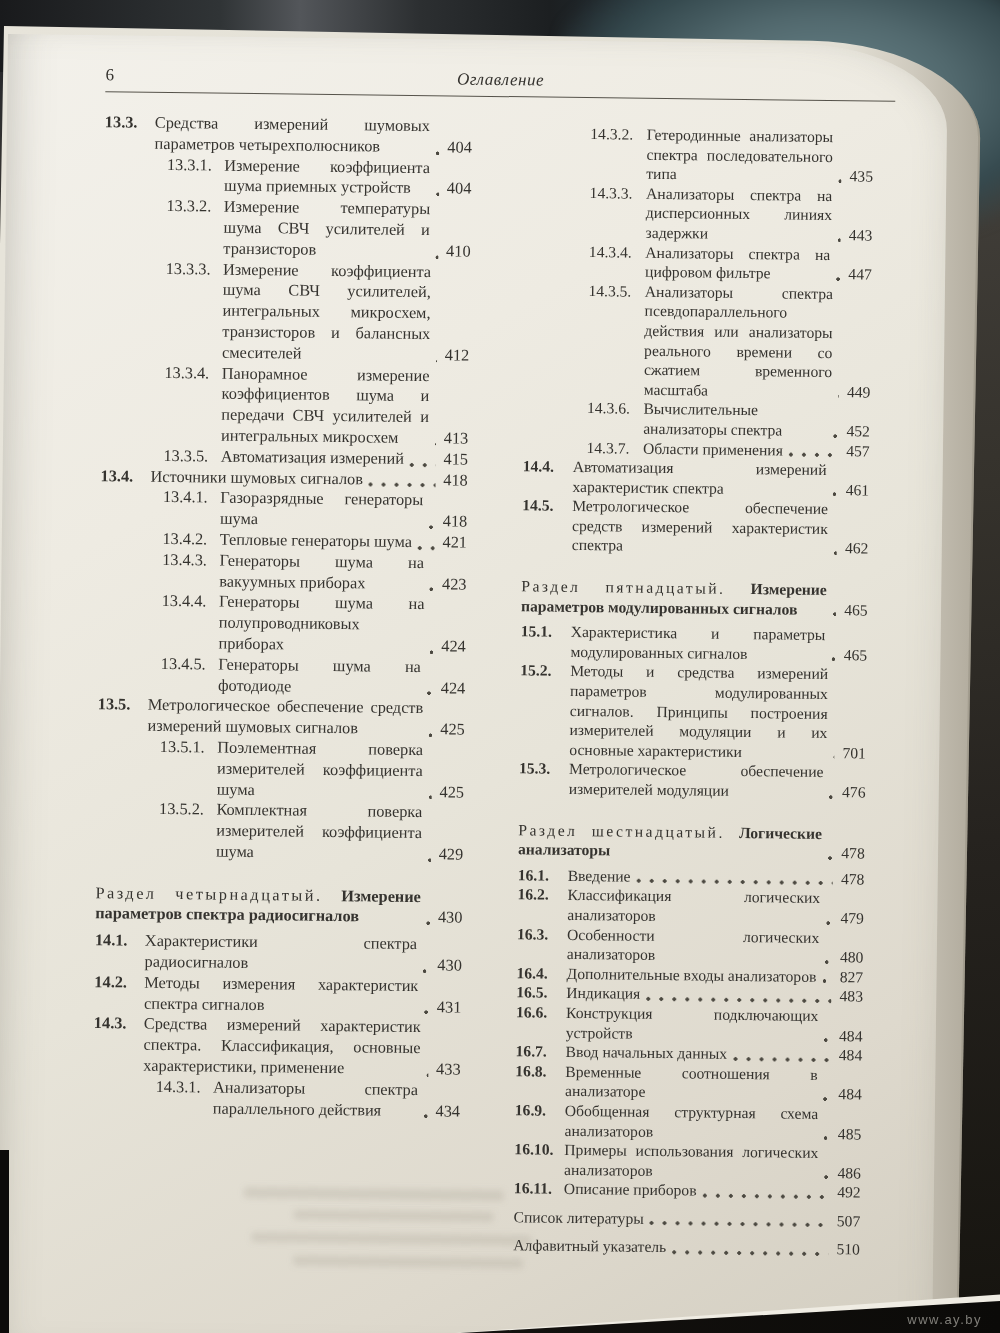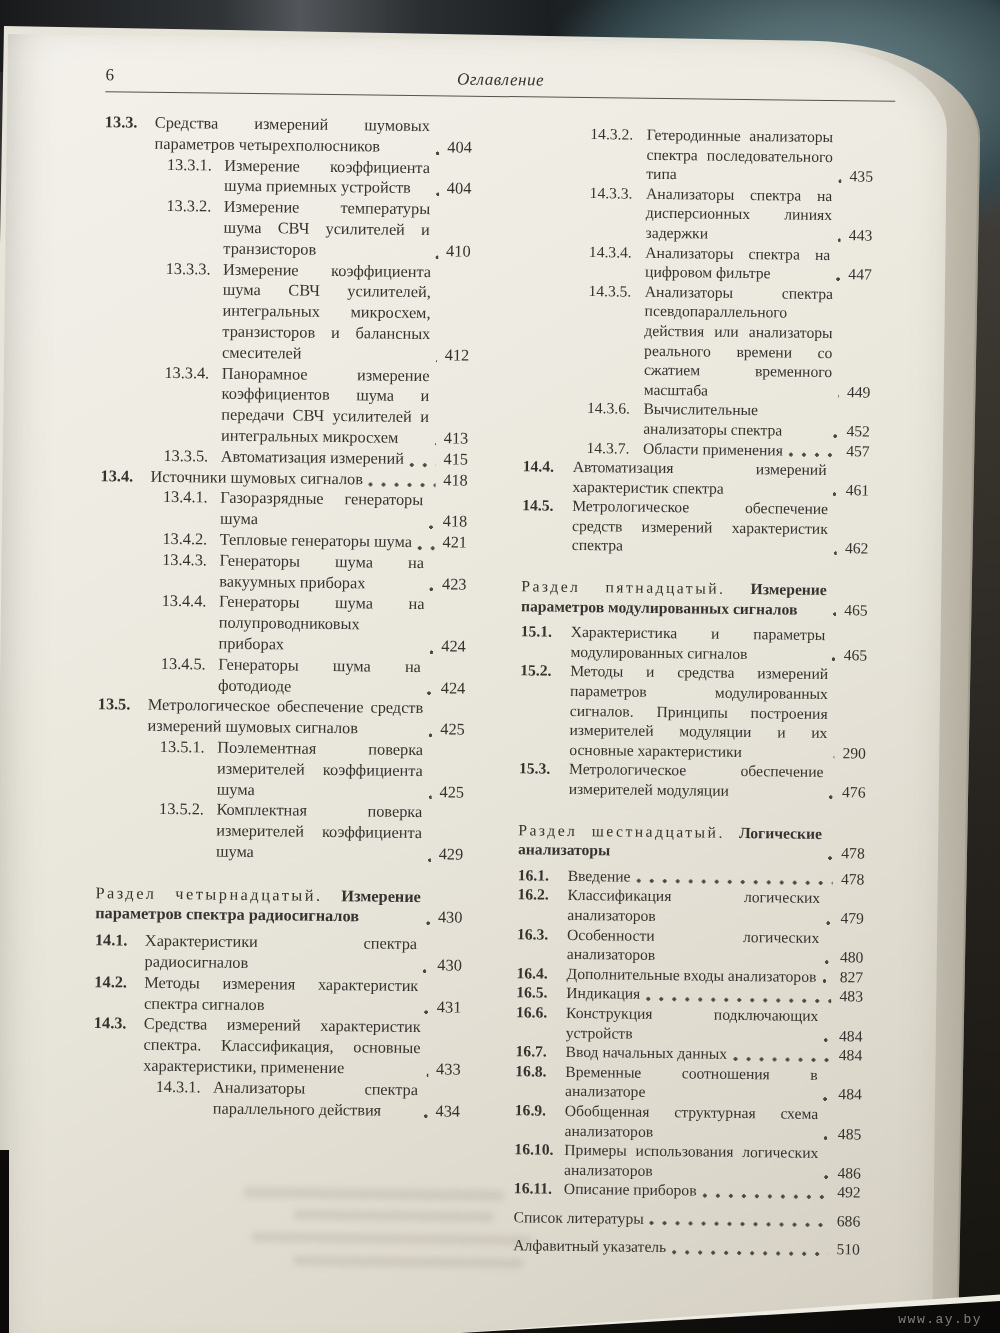--- a/index.html
+++ b/index.html
@@ -47,21 +47,21 @@
   .g1{left:250px;top:1150px;width:260px;height:11px;}
   .g2{left:300px;top:1172px;width:200px;height:10px;}
   .g3{left:258px;top:1195px;width:280px;height:10px;}
   .g4{left:300px;top:1218px;width:230px;height:10px;}
   .wedgeline{position:absolute;left:455px;top:1281px;width:545px;height:52px;
     clip-path:polygon(0 100%,100% 26%,100% 100%);background:#efece3;}
   .wedge{position:absolute;left:460px;top:1286px;width:540px;height:47px;
     clip-path:polygon(0 100%,100% 32%,100% 100%);background:linear-gradient(90deg,#14120f,#0b0a08);}
   .leftsliver{position:absolute;left:0;top:1150px;width:9px;height:183px;background:#0c0b0a;}
   .watermark{position:absolute;right:18px;bottom:6px;z-index:10;color:#94928c;
-    font-family:Liberation Mono, monospace;font-size:13px;letter-spacing:1.5px;opacity:.85;}
+    font-family:Liberation Sans, sans-serif;font-size:13px;letter-spacing:1.5px;opacity:.85;}
 </style>
 </head>
 <body>
 
 <div class="scene">
   <div class="topstrip"></div>
   <div class="teal"></div>
   <div class="stack"></div>
   <div class="page">
     <div class="ghost g1"></div>
@@ -224,21 +224,21 @@
               <span class="pg">465</span>
             </div>
             <div class="entry lvl2">
               <span class="txt"><span class="num">15.1.</span>Характеристика и параметры модулированных сигналов</span>
               <span class="leader"></span>
               <span class="pg">465</span>
             </div>
             <div class="entry lvl2">
               <span class="txt"><span class="num">15.2.</span>Методы и средства измерений параметров модулированных сигналов. Принципы построения измерителей модуляции и их основные характеристики</span>
               <span class="leader"></span>
-              <span class="pg">290</span>
+              <span class="pg">701</span>
             </div>
             <div class="entry lvl2">
               <span class="txt"><span class="num">15.3.</span>Метрологическое обеспечение измерителей модуляции</span>
               <span class="leader"></span>
               <span class="pg">476</span>
             </div>
             <div class="entry sec">
               <span class="txt"><span class="pre">Раздел шестнадцатый. </span><span class="bld">Логические анализаторы</span></span>
               <span class="leader"></span>
               <span class="pg">478</span>
@@ -294,21 +294,21 @@
               <span class="pg">486</span>
             </div>
             <div class="entry lvl2">
               <span class="txt"><span class="num">16.11.</span>Описание приборов</span>
               <span class="leader"></span>
               <span class="pg">492</span>
             </div>
             <div class="entry lvl1">
               <span class="txt">Список литературы</span>
               <span class="leader"></span>
-              <span class="pg">686</span>
+              <span class="pg">507</span>
             </div>
             <div class="entry lvl1">
               <span class="txt">Алфавитный указатель</span>
               <span class="leader"></span>
               <span class="pg">510</span>
             </div>
           </div>
       </div>
     </div>
   </div>

